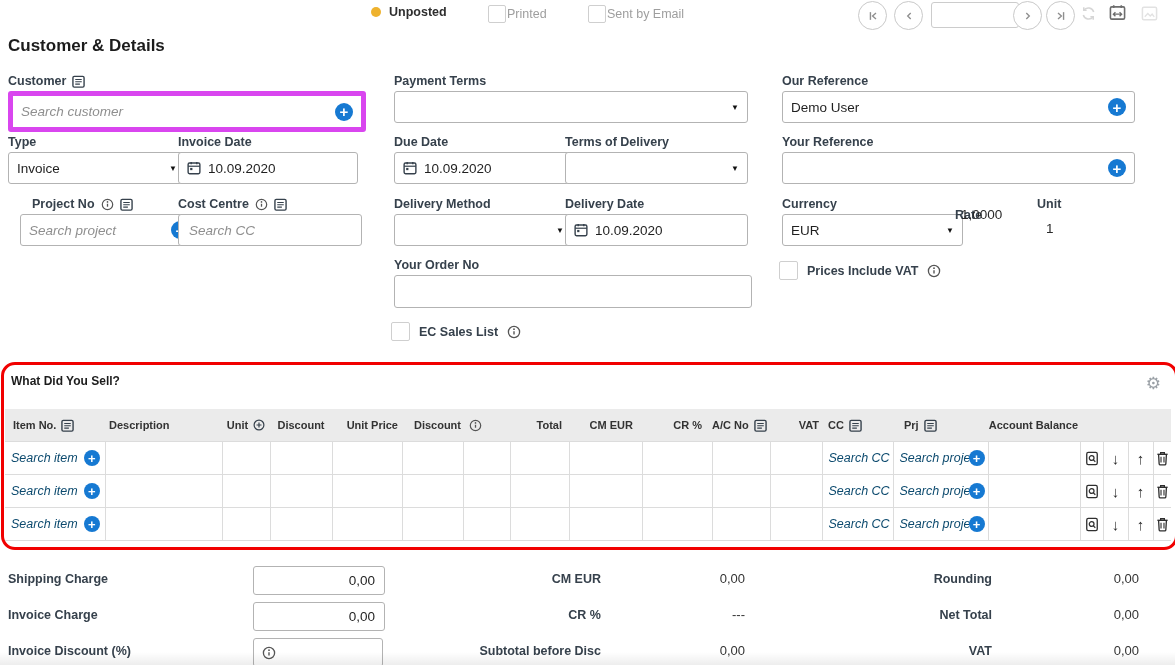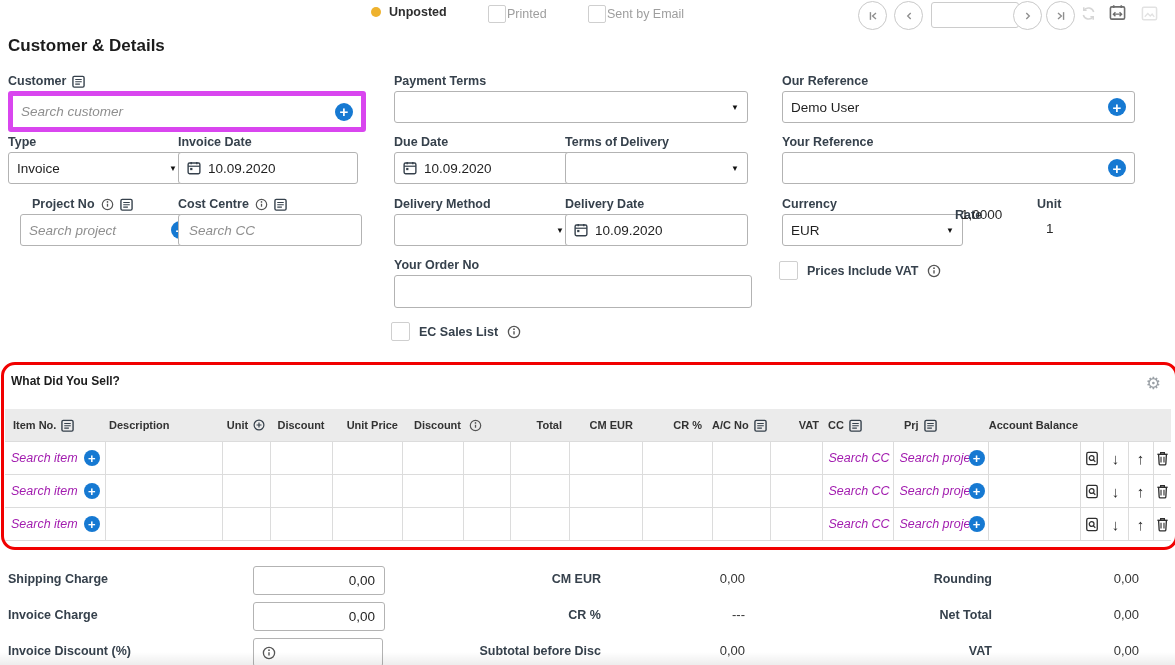--- a/index.html
+++ b/index.html
@@ -51,21 +51,21 @@
   .gear{font-size:17px;color:#9aa0a6;cursor:pointer;line-height:1;}
   table.items{border-collapse:collapse;table-layout:fixed;width:1166px;}
   table.items th{background:#ebebeb;font-size:11px;font-weight:700;color:#333;height:32px;
                  padding:0;white-space:nowrap;overflow:hidden;}
   table.items td{height:32px;border-right:1px solid #dcdcdc;border-bottom:1px solid #dcdcdc;
                  font-size:12.5px;padding:0;overflow:hidden;white-space:nowrap;position:relative;}
   table.items tr td:last-child{border-right:none;}
   table.items tbody tr:first-child td{border-top:1px solid #dcdcdc;}
   .th-flex{display:flex;align-items:center;gap:5px;height:32px;}
   .jl{justify-content:flex-start;} .jc{justify-content:center;} .jr{justify-content:flex-end;}
-  .ph{font-size:12.5px;font-style:italic;color:#a21caf;}
+  .ph{font-size:12.5px;font-style:italic;color:#0c4a6e;}
   .cell-flex{display:flex;align-items:center;gap:6px;padding:0 6px;height:32px;}
   .act-cell{display:flex;align-items:center;justify-content:center;height:32px;color:#2f2f2f;cursor:pointer;}
   .arrow-glyph{font-size:15px;color:#2f2f2f;}
   .plus-right{position:absolute;right:3px;top:50%;transform:translateY(-50%);}
   
   .sum-lbl{font-size:12.5px;font-weight:700;color:#36414c;line-height:14px;}
   .sum-val{font-size:13px;color:#333;text-align:right;line-height:14px;}
   input.sum-inp{width:112px;height:27px;text-align:right;border:1px solid #b3b3b3;border-radius:3px;
         outline:none;font-size:13.5px;color:#1f1f1f;padding:0 9px;font-family:"Liberation Sans",sans-serif;}
   .sum-box{width:112px;height:27px;border:1px solid #b3b3b3;border-radius:3px;background:#fff;

